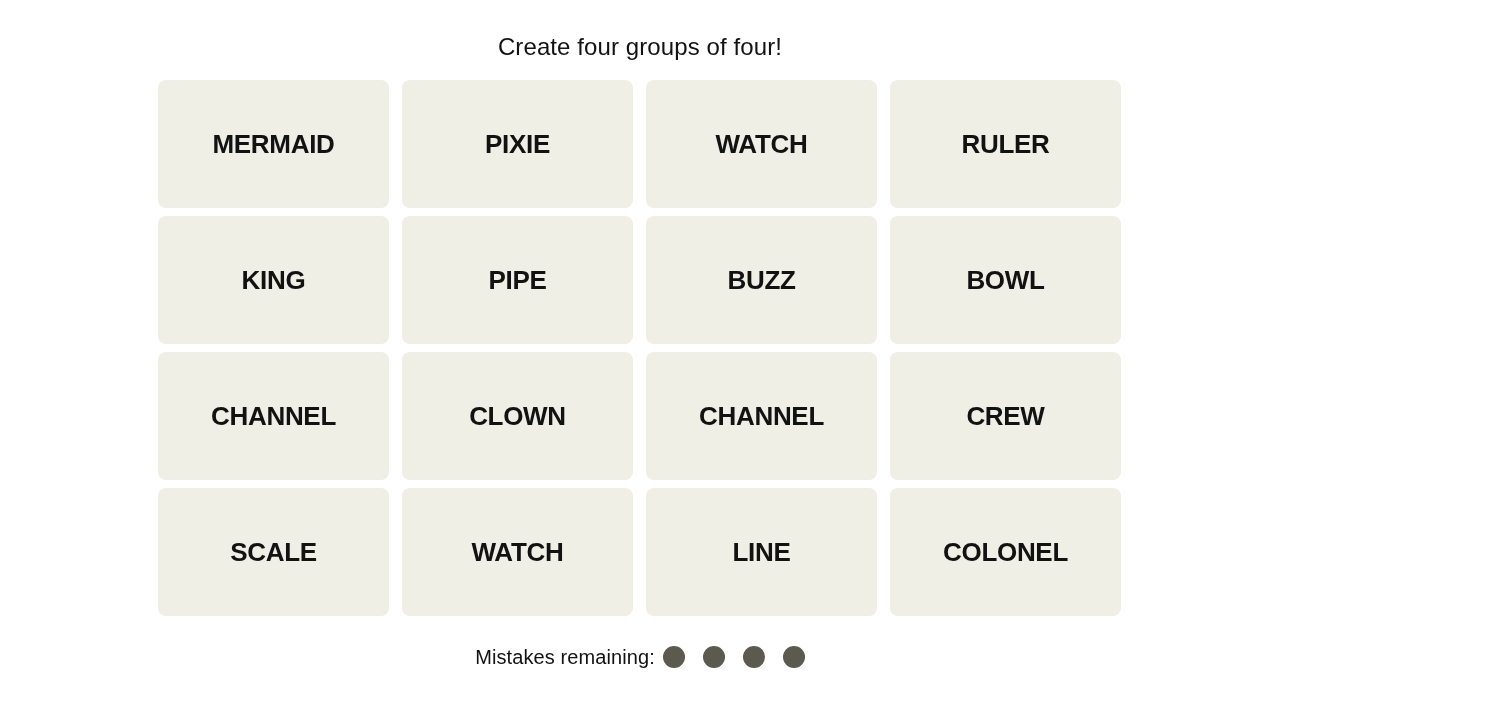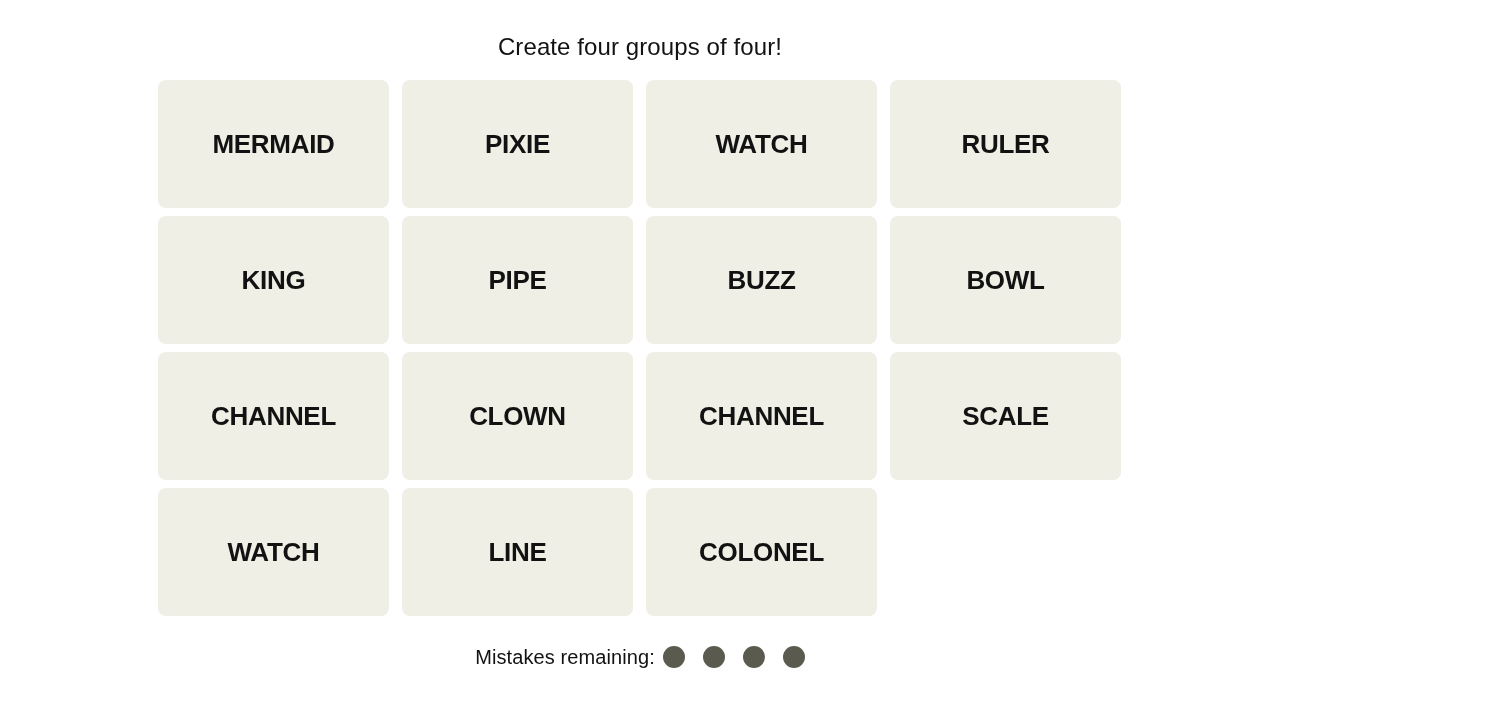--- a/index.html
+++ b/index.html
@@ -140,20 +140,23 @@
 
     <button class="tile">
       <span class="tile-label">CHANNEL</span>
     </button>
     <button class="tile">
       <span class="tile-label">CLOWN</span>
     </button>
     <button class="tile">
       <span class="tile-label">CHANNEL</span>
     </button>
+    <button class="tile">
+      <span class="tile-label">CREW</span>
+    </button>
 
     <button class="tile">
       <span class="tile-label">SCALE</span>
     </button>
     <button class="tile">
       <span class="tile-label">WATCH</span>
     </button>
     <button class="tile">
       <span class="tile-label">LINE</span>
     </button>

